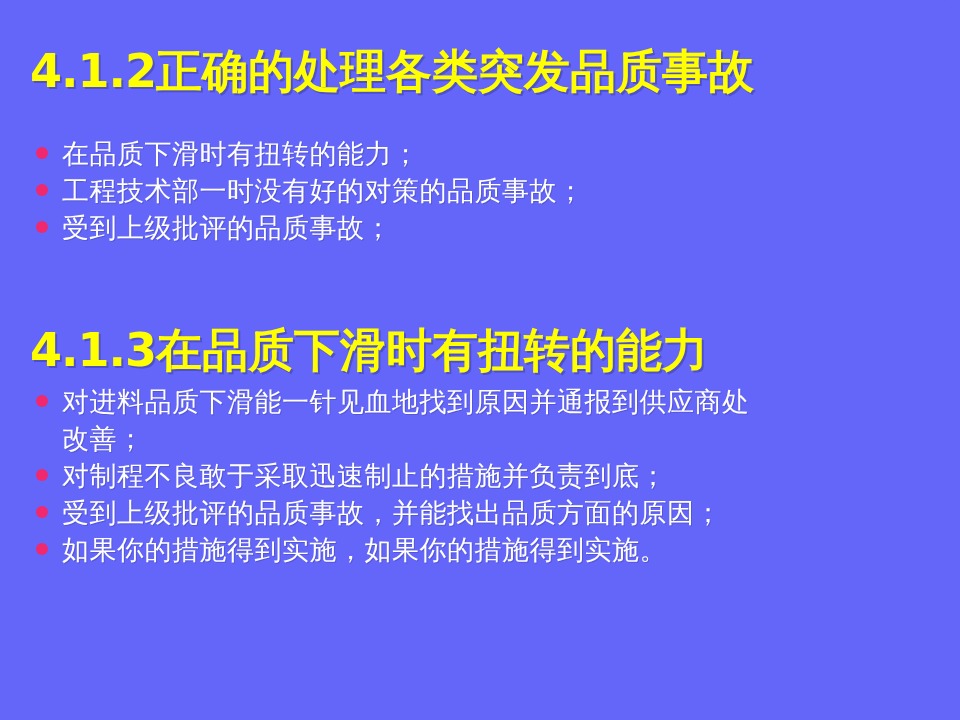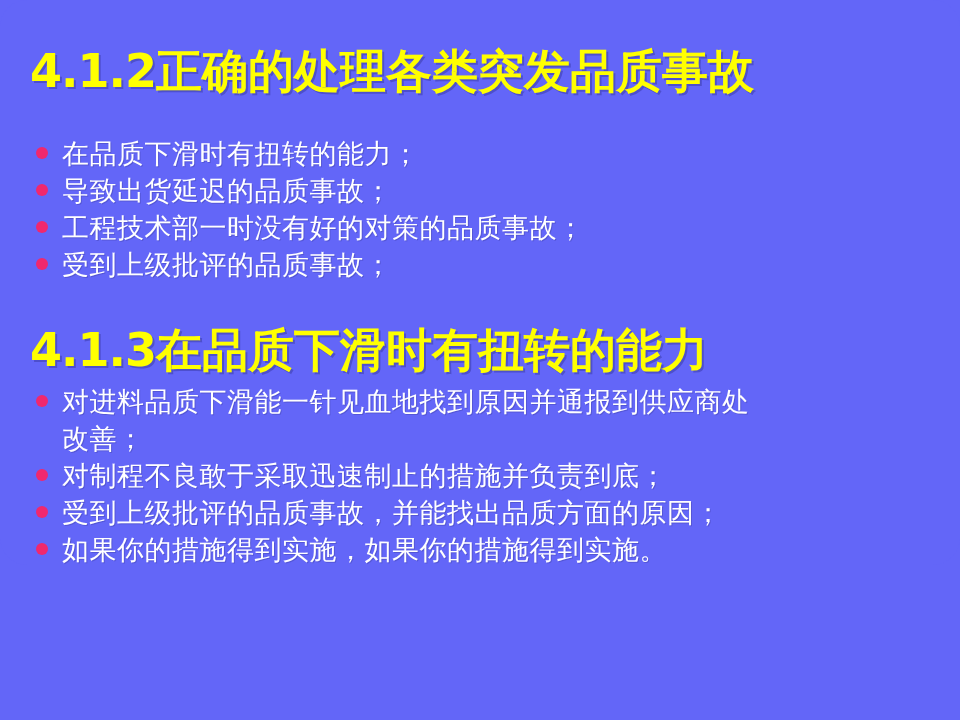--- a/index.html
+++ b/index.html
@@ -94,24 +94,20 @@
     <span class="num">4.1.2</span><span class="zh">正确的处理各类突发品质事故</span>
   </div>
 
   <ul class="bullet-list" id="list-1">
     <li class="bullet-item">
       <span class="dot"></span>
       <span class="txt">在品质下滑时有扭转的能力；</span>
     </li>
     <li class="bullet-item">
       <span class="dot"></span>
-      <span class="txt">导致出货延迟的品质事故；</span>
-    </li>
-    <li class="bullet-item">
-      <span class="dot"></span>
       <span class="txt">工程技术部一时没有好的对策的品质事故；</span>
     </li>
     <li class="bullet-item">
       <span class="dot"></span>
       <span class="txt">受到上级批评的品质事故；</span>
     </li>
   </ul>
 
   <div class="heading" id="heading-413">
     <span class="num">4.1.3</span><span class="zh">在品质下滑时有扭转的能力</span>

